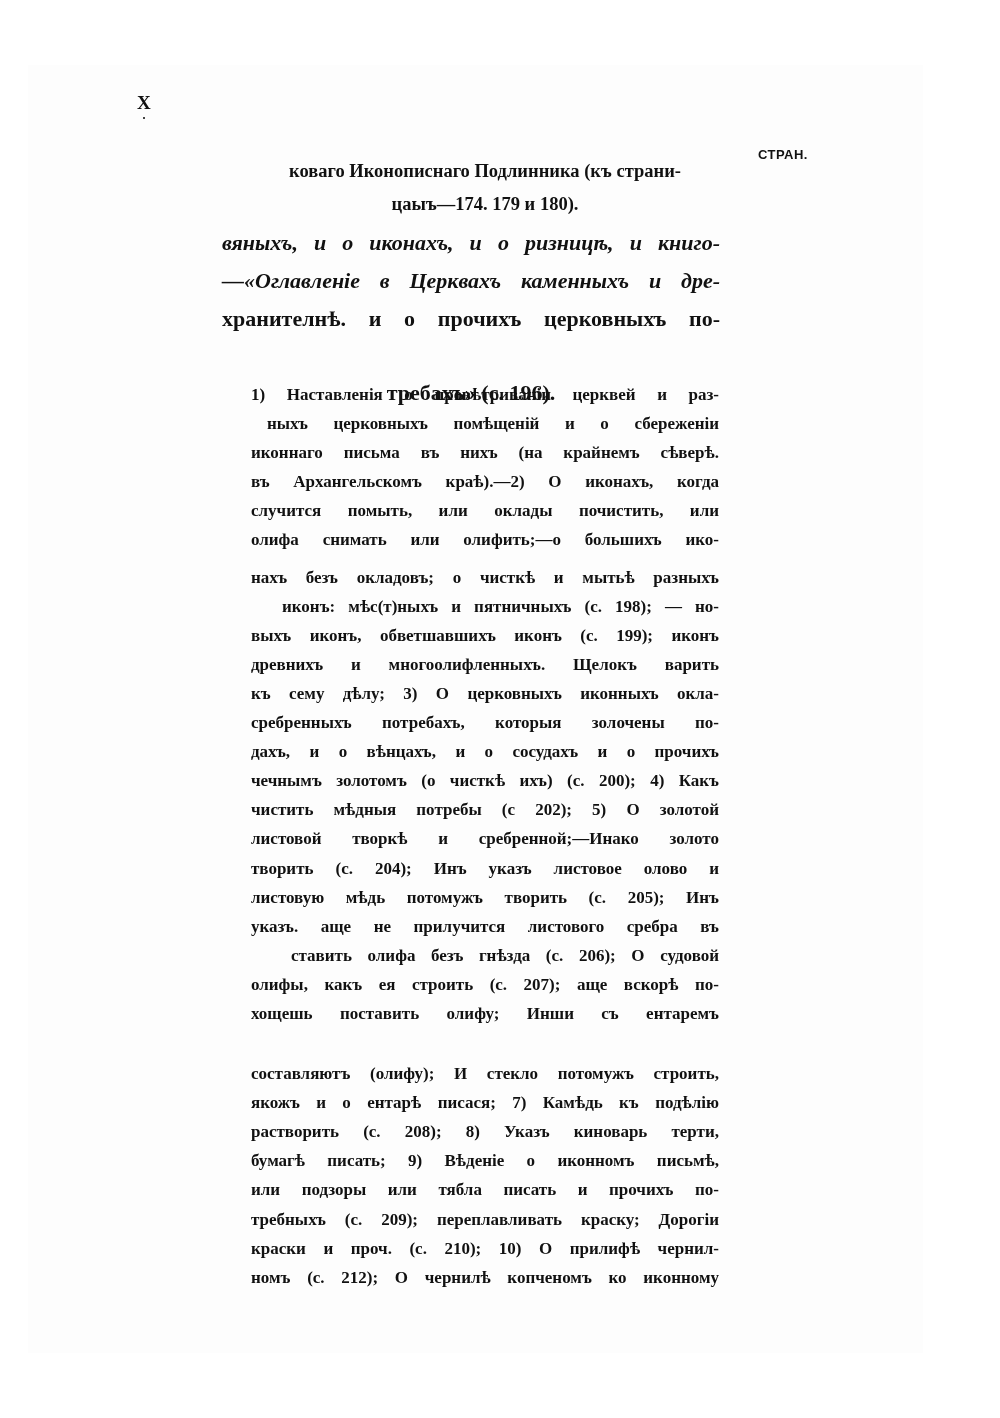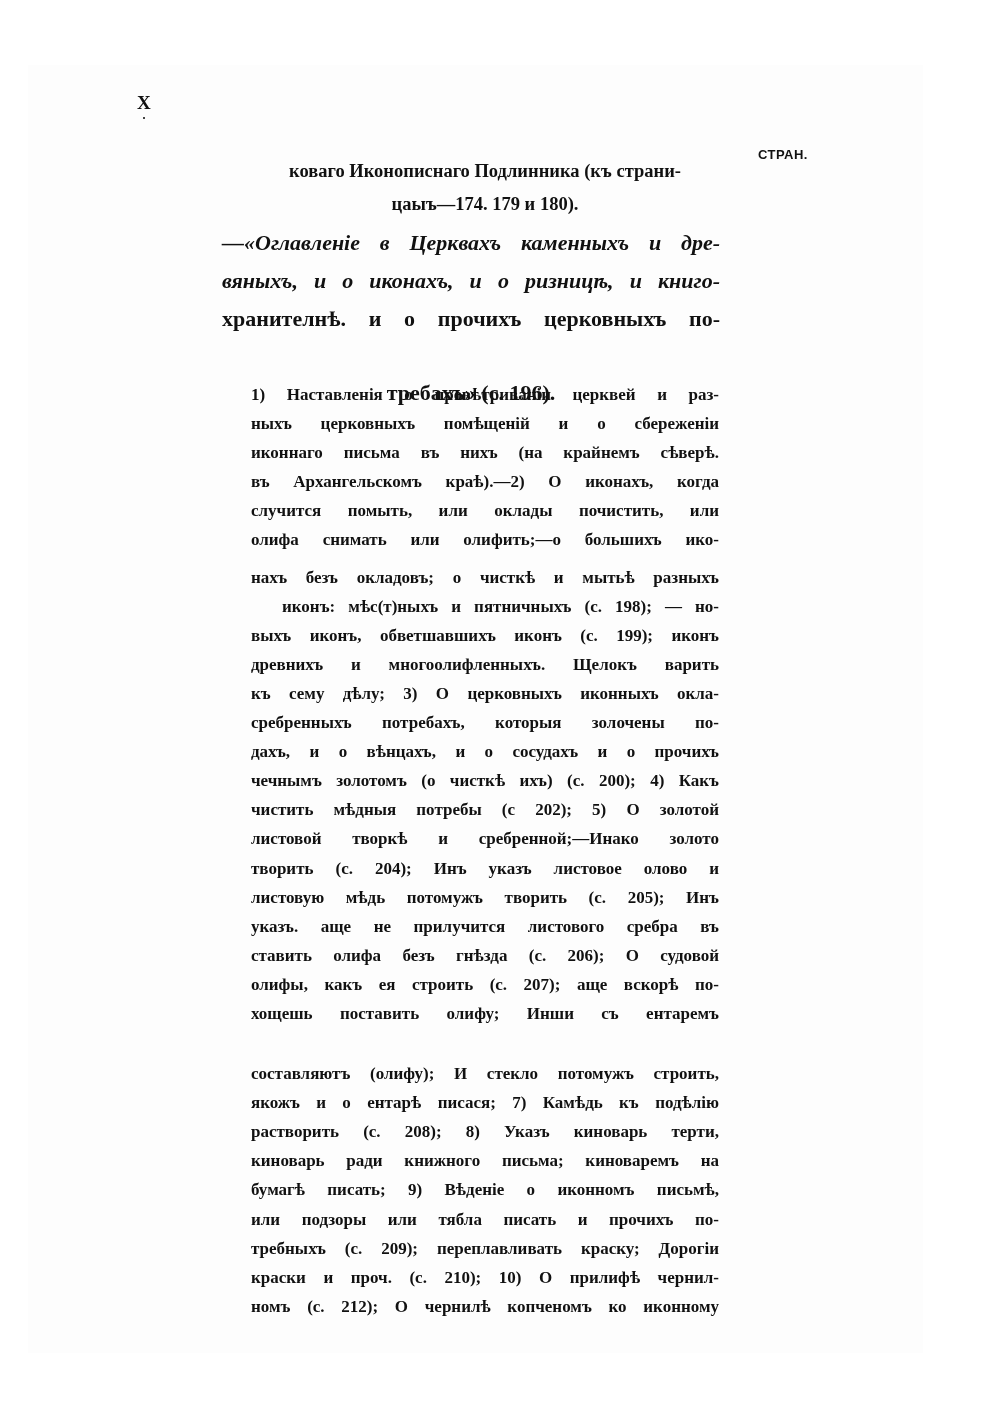--- a/index.html
+++ b/index.html
@@ -46,51 +46,50 @@
 <div class="scan"></div>
 
 <div class="page-num">X</div>
 <div class="page-dot"></div>
 <div class="col-head">СТРАН.</div>
 
 <div class="cont" style="top:161px;">коваго Иконописнаго Подлинника (къ страни-</div>
 <div class="cont" style="top:194px;">цаыъ—174. 179 и 180).</div>
 
 <div class="heading" style="top:224px;">
+  <span class="hl" style="font-style: italic; white-space: normal;">вяныхъ, и о иконахъ, и о ризницѣ, и книго-</span>
   <span class="hl" style="font-style: italic; white-space: normal;">—«Оглавленіе в Церквахъ каменныхъ и дре-</span>
-  <span class="hl" style="font-style: italic; white-space: normal;">вяныхъ, и о иконахъ, и о ризницѣ, и книго-</span>
   <span class="hl" style="white-space: normal;">хранителнѣ. и о прочихъ церковныхъ по-</span>
   <span class="hl last" style="white-space: normal; margin-top: 36px;">требахъ» (с. 196).</span>
 </div>
 
 <div class="body-text">
   <span class="bl" style="white-space: normal;">1) Наставленія о провѣтриваніи церквей и раз-</span>
-  <span class="bl" style="white-space: normal;">ныхъ церковныхъ помѣщеній и о сбереженіи</span>
+  <span class="bl" style="white-space: normal; margin-left: 16px;">ныхъ церковныхъ помѣщеній и о сбереженіи</span>
   <span class="bl" style="white-space: normal;">иконнаго письма въ нихъ (на крайнемъ сѣверѣ.</span>
   <span class="bl" style="white-space: normal;">въ Архангельскомъ краѣ).—2) О иконахъ, когда</span>
   <span class="bl" style="white-space: normal;">случится помыть, или оклады почистить, или</span>
   <span class="bl" style="white-space: normal;">олифа снимать или олифить;—о большихъ ико-</span>
   <span class="bl" style="white-space: normal; margin-top: 8px;">нахъ безъ окладовъ; о чисткѣ и мытьѣ разныхъ</span>
   <span class="bl" style="white-space: normal; margin-left: 31px;">иконъ: мѣс(т)ныхъ и пятничныхъ (с. 198); — но-</span>
   <span class="bl" style="white-space: normal;">выхъ иконъ, обветшавшихъ иконъ (с. 199); иконъ</span>
   <span class="bl" style="white-space: normal;">древнихъ и многоолифленныхъ. Щелокъ варить</span>
   <span class="bl" style="white-space: normal;">къ сему дѣлу; 3) О церковныхъ иконныхъ окла-</span>
   <span class="bl" style="white-space: normal;">сребренныхъ потребахъ, которыя золочены по-</span>
   <span class="bl" style="white-space: normal;">дахъ, и о вѣнцахъ, и о сосудахъ и о прочихъ</span>
   <span class="bl" style="white-space: normal;">чечнымъ золотомъ (о чисткѣ ихъ) (с. 200); 4) Какъ</span>
   <span class="bl" style="white-space: normal;">чистить мѣдныя потребы (с 202); 5) О золотой</span>
   <span class="bl" style="white-space: normal;">листовой творкѣ и сребренной;—Инако золото</span>
   <span class="bl" style="white-space: normal;">творить (с. 204); Инъ указъ листовое олово и</span>
   <span class="bl" style="white-space: normal;">листовую мѣдь потомужъ творить (с. 205); Инъ</span>
   <span class="bl" style="white-space: normal;">указъ. аще не прилучится листового сребра въ</span>
-  <span class="bl" style="white-space: normal;">ставить олифа безъ гнѣзда (с. 206); О судовой</span>
+  <span class="bl" style="white-space: normal; margin-left: 40px;">ставить олифа безъ гнѣзда (с. 206); О судовой</span>
   <span class="bl" style="white-space: normal;">олифы, какъ ея строить (с. 207); аще вскорѣ по-</span>
   <span class="bl" style="white-space: normal;">хощешь поставить олифу; Инши съ ентаремъ</span>
   <span class="bl" style="white-space: normal; margin-top: 31px;">составляютъ (олифу); И стекло потомужъ строить,</span>
   <span class="bl" style="white-space: normal;">якожъ и о ентарѣ писася; 7) Камѣдь къ подѣлію</span>
   <span class="bl" style="white-space: normal;">растворить (с. 208); 8) Указъ киноварь терти,</span>
-  <span class="bl" style="white-space: normal;">киноварь ради книжного письма; киноваремъ на</span>
   <span class="bl" style="white-space: normal;">бумагѣ писать; 9) Вѣденіе о иконномъ письмѣ,</span>
   <span class="bl" style="white-space: normal;">или подзоры или тябла писать и прочихъ по-</span>
   <span class="bl" style="white-space: normal;">требныхъ (с. 209); переплавливать краску; Дорогіи</span>
   <span class="bl" style="white-space: normal;">краски и проч. (с. 210); 10) О прилифѣ чернил-</span>
   <span class="bl" style="white-space: normal;">номъ (с. 212); О чернилѣ копченомъ ко иконному</span>
 </div>
 
 </body></html>

